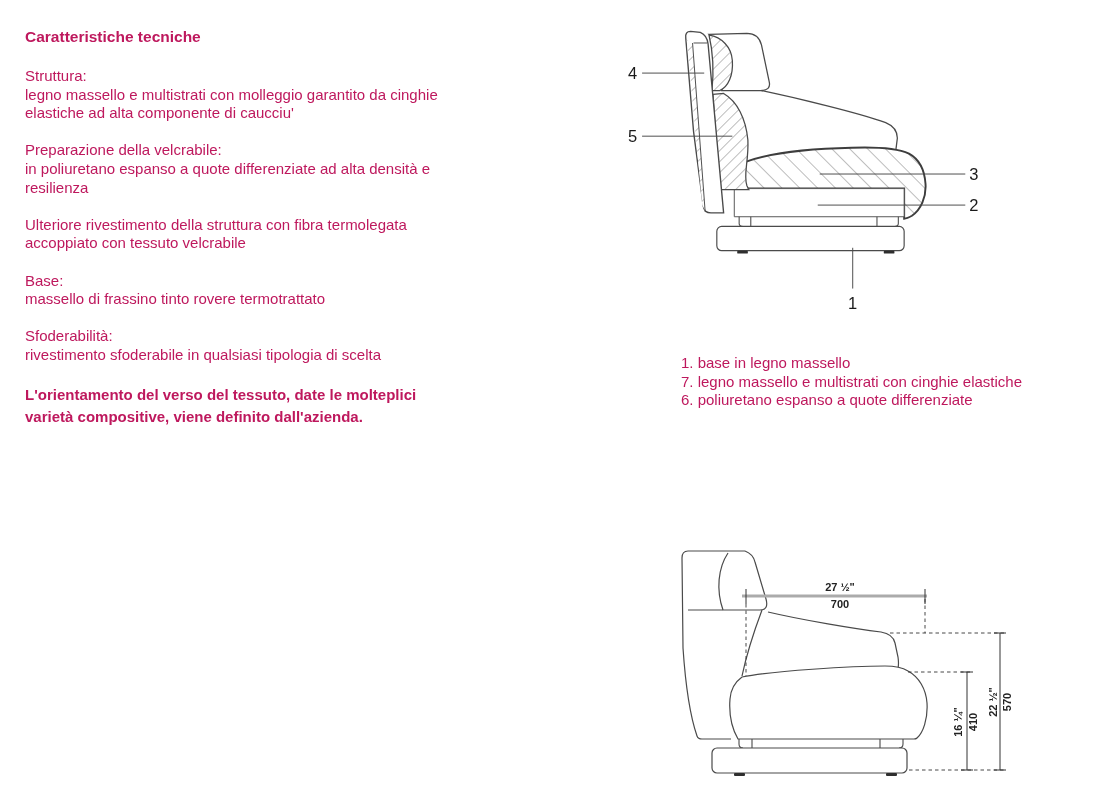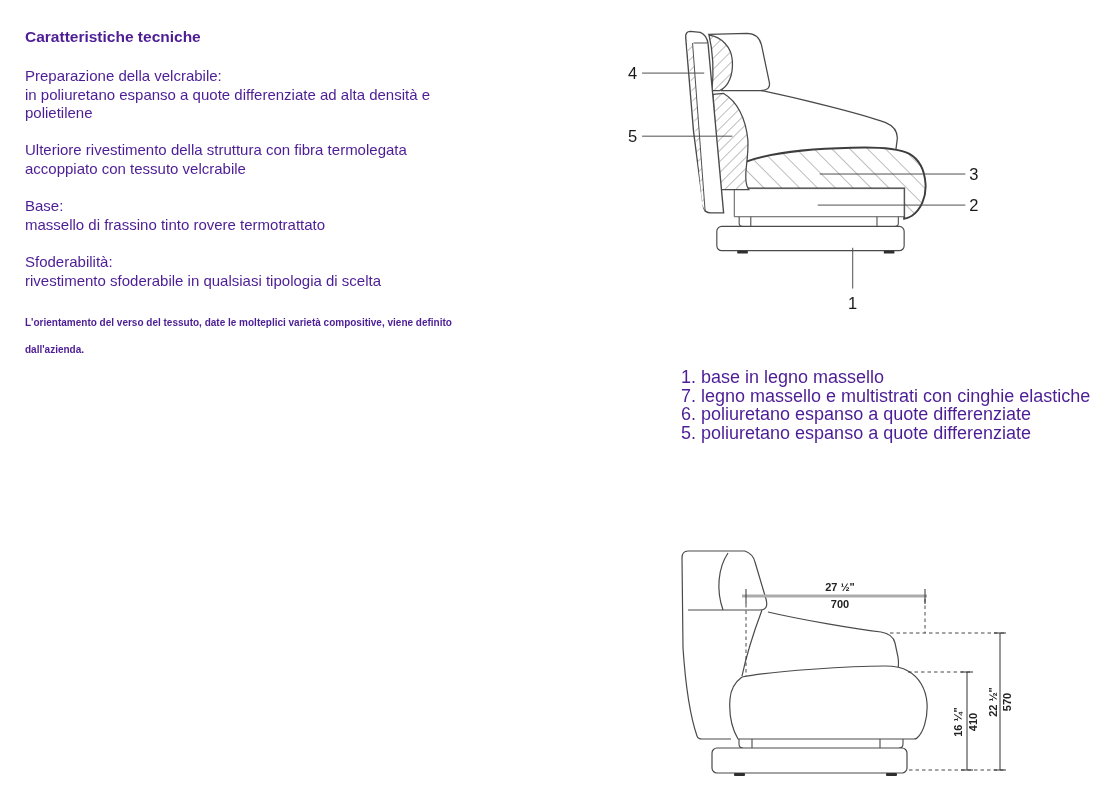--- a/index.html
+++ b/index.html
@@ -1,59 +1,61 @@
 <!DOCTYPE html>
 <html><head>
 <meta charset="utf-8">
 <style>
   html,body{margin:0;padding:0;background:#ffffff;}
   #page{
     position:relative;
     width:1118px;height:808px;
     background:#ffffff;
     font-family:"Liberation Sans", sans-serif;
-    color:#4c1d95;
+    color:#be185d;
     overflow:hidden;
   }
   .left-col{
     position:absolute;left:25px;top:27px;width:445px;
   }
   .doc-title{
     font-size:15.5px;font-weight:bold;line-height:19px;margin:0 0 21px 0;
   }
   .section{margin:0 0 18.6px 0;}
   .section .heading{font-size:15px;line-height:18.6px;}
   .section .body{font-size:15px;line-height:18.6px;}
   .note{
-    margin-top:19px;font-size:10px;font-weight:bold;line-height:27px;width:440px;
+    margin-top:19px;font-size:15px;font-weight:bold;line-height:22px;width:440px;
   }
   .legend{
-    position:absolute;left:681px;top:368px;font-size:18px;line-height:18.7px;
+    position:absolute;left:681px;top:354px;font-size:15px;line-height:18.7px;
   }
   svg{position:absolute;}
   #top-diagram{left:600px;top:10px;}
   #bottom-diagram{left:650px;top:540px;}
   svg text{font-family:"Liberation Sans", sans-serif;fill:#1a1a1a;}
   .callout-num{font-size:17px;}
   .dim-label{font-size:11px;font-weight:bold;fill:#222;}
 </style>
 </head>
 <body>
 
 <div id="page">
 
   <div class="left-col">
     <div class="doc-title">Caratteristiche tecniche</div>
 
     <div class="section">
+      <div class="heading">Struttura:</div>
+      <div class="body">legno massello e multistrati con molleggio garantito da cinghie elastiche ad alta componente di caucciu'</div>
     </div>
 
     <div class="section">
       <div class="heading">Preparazione della velcrabile:</div>
-      <div class="body">in poliuretano espanso a quote differenziate ad alta densità e polietilene</div>
+      <div class="body">in poliuretano espanso a quote differenziate ad alta densità e resilienza</div>
     </div>
 
     <div class="section">
       <div class="body">Ulteriore rivestimento della struttura con fibra termolegata accoppiato con tessuto velcrabile</div>
     </div>
 
     <div class="section">
       <div class="heading">Base:</div>
       <div class="body">massello di frassino tinto rovere termotrattato</div>
     </div>
@@ -107,21 +109,20 @@
     <text class="callout-num" x="632" y="146" text-anchor="end">5</text>
     <text class="callout-num" x="974" y="185" text-anchor="start">3</text>
     <text class="callout-num" x="974" y="217" text-anchor="start">2</text>
     <text class="callout-num" x="854" y="318" text-anchor="middle">1</text>
   </svg>
 
   <div class="legend">
     <div>1. base in legno massello</div>
     <div>7. legno massello e multistrati con cinghie elastiche</div>
     <div>6. poliuretano espanso a quote differenziate</div>
-    <div>5. poliuretano espanso a quote differenziate</div>
   </div>
 
   <svg id="bottom-diagram" width="420" height="260" viewBox="650 540 420 260">
 
     <path d="M 745,551 L 688,551 Q 682,551 682,558 L 683,648 Q 687,707 697,736 Q 698,739 702,739 L 731,739" fill="none" stroke="#4a4a4a" stroke-width="1.2"></path>
 
     <path d="M 745,551 Q 753,554 755,562 L 766,599 Q 769,610 760,610 L 688,610" fill="none" stroke="#4a4a4a" stroke-width="1.2"></path>
 
     <path d="M 728,553 C 718,568 716,590 723,610" fill="none" stroke="#4a4a4a" stroke-width="1.2"></path>
 

